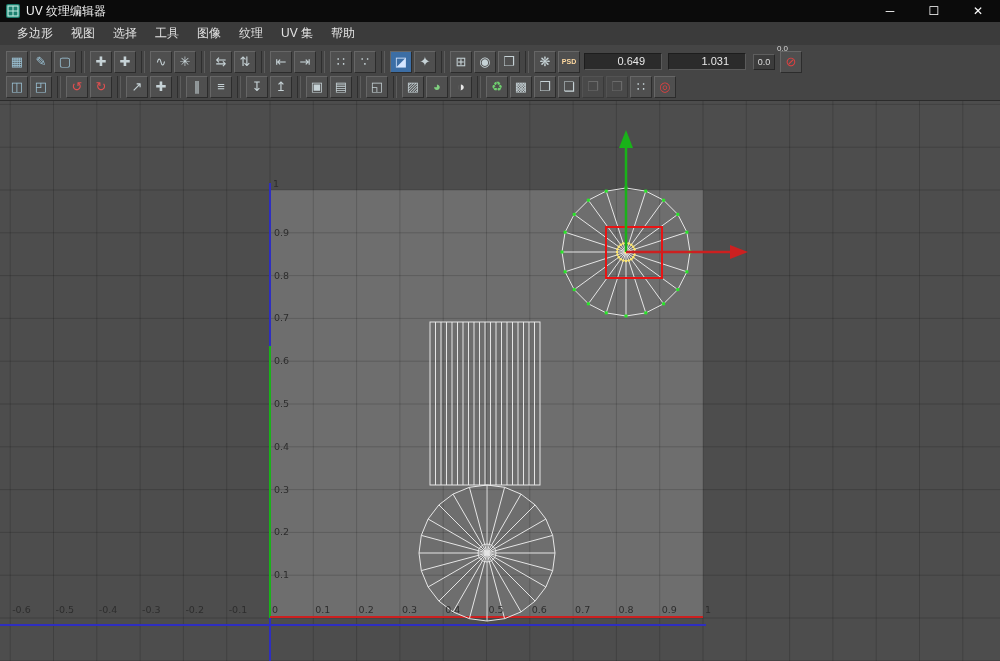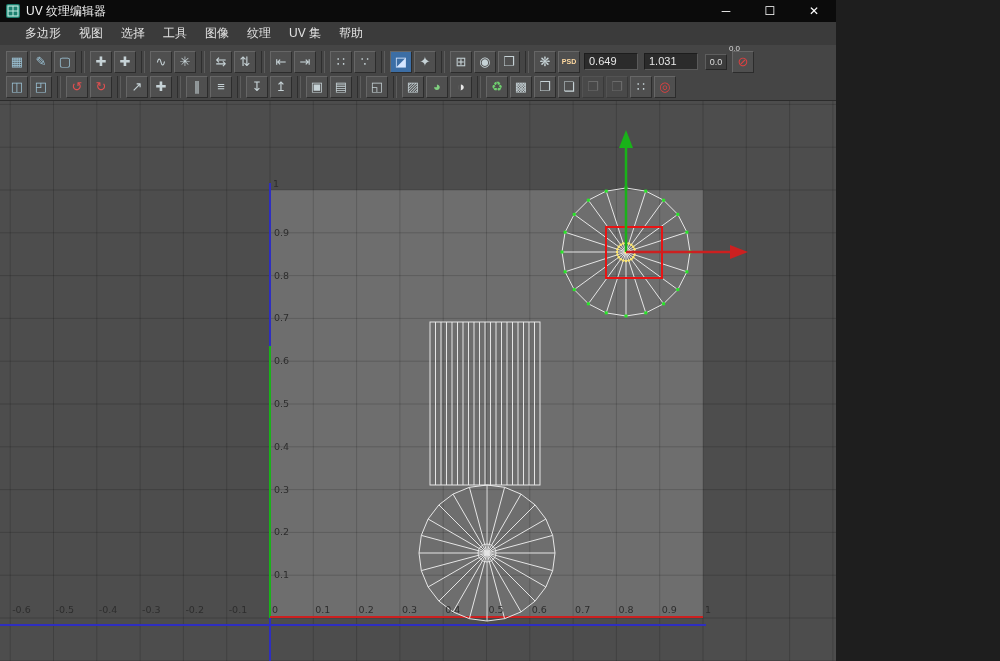--- a/index.html
+++ b/index.html
@@ -1,44 +1,44 @@
 <!DOCTYPE html>
 <html><head>
 <meta charset="utf-8">
 <style>
   html,body{margin:0;padding:0;background:#1e1e1e;font-family:"Liberation Sans","DejaVu Sans",sans-serif;}
-  .window{position:relative;width:836px;height:661px;background:#4d4d4d;overflow:hidden;
+  .window{position:relative;width:1000px;height:661px;background:#4d4d4d;overflow:hidden;
           box-shadow:inset 0 0 0 1px #5a5a5a;}
   
   .titlebar{position:absolute;top:0;left:0;right:0;height:22px;background:#0b0b0b;
             display:flex;align-items:center;color:#fff;z-index:5;}
   .app-icon{width:14px;height:14px;margin:0 6px;flex:0 0 auto;}
   .title{font-size:12px;color:#f2f2f2;}
   .win-controls{margin-left:auto;display:flex;height:100%;}
   .win-btn{width:44px;height:100%;background:transparent;border:none;color:#fff;
            font-size:12px;display:flex;align-items:center;justify-content:center;cursor:default;}
   
   .menubar{position:absolute;top:22px;left:0;right:0;height:23px;background:#3b3b3b;
-           display:flex;align-items:center;padding-left:16px;border-bottom:1px solid #2e2e2e;z-index:5;}
+           display:flex;align-items:center;padding-left:8px;border-bottom:1px solid #2e2e2e;z-index:5;}
   .menu-item{padding:0 9px;font-size:12px;color:#e2e2e2;height:100%;display:flex;align-items:center;}
   
   .toolbar{position:absolute;top:45px;left:0;right:0;height:55px;background:#454545;
            border-bottom:1px solid #2b2b2b;z-index:5;}
   .tb-row{display:flex;align-items:center;height:25px;padding-left:6px;gap:2px;}
   .tb-row.r1{padding-top:4px;}
   .tb-btn{width:22px;height:22px;background:#4f4f4f;border:1px solid;
           border-color:#666 #2c2c2c #2c2c2c #666;color:#c6d2d6;font-size:13px;
           line-height:19px;text-align:center;padding:0;flex:0 0 auto;cursor:default;}
   .tb-btn.small-text{font-size:7px;font-weight:bold;letter-spacing:0;}
   .tb-btn.disabled{opacity:.45;}
   .tb-sep{width:2px;height:22px;border-left:1px solid #2e2e2e;border-right:1px solid #5c5c5c;
           margin:0 3px;flex:0 0 auto;}
   .tb-field{width:44px;height:15px;background:#2b2b2b;border:1px solid;
             border-color:#1d1d1d #5a5a5a #5a5a5a #1d1d1d;color:#e8e8e8;font-size:11px;
-            line-height:15px;padding:0 4px;margin:0 2px;flex:0 0 auto;}
+            line-height:15px;padding:0 16px;margin:0 2px;flex:0 0 auto;text-align:right;}
   .angle-wrap{position:relative;display:flex;align-items:center;margin:2px 3px;flex:0 0 auto;justify-content:flex-end;}
   .angle-btn{min-width:22px;height:16px;background:#3c3c3c;border:1px solid;
              border-color:#5e5e5e #262626 #262626 #5e5e5e;color:#ddd;font-size:9px;
              padding:0 2px;cursor:default;}
   .angle-sup{position:absolute;top:-10px;right:-13px;font-size:8px;color:#d8d8d8;}
   
   .canvas{position:absolute;top:100px;left:0;width:1000px;height:561px;}
   .canvas svg{display:block;}
   svg text{font-family:"DejaVu Sans","Liberation Sans",sans-serif;}
 </style>

